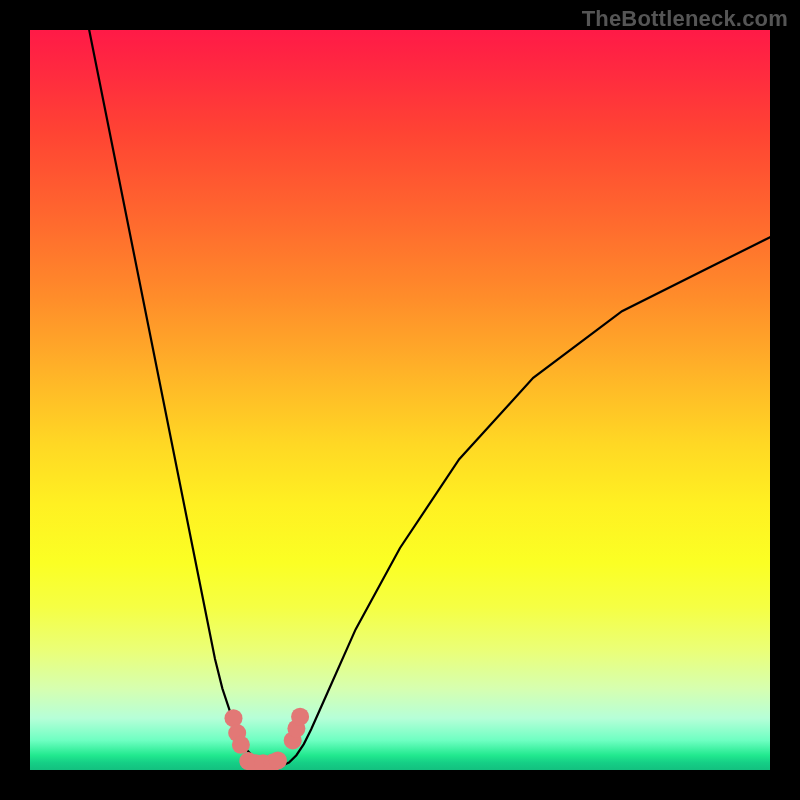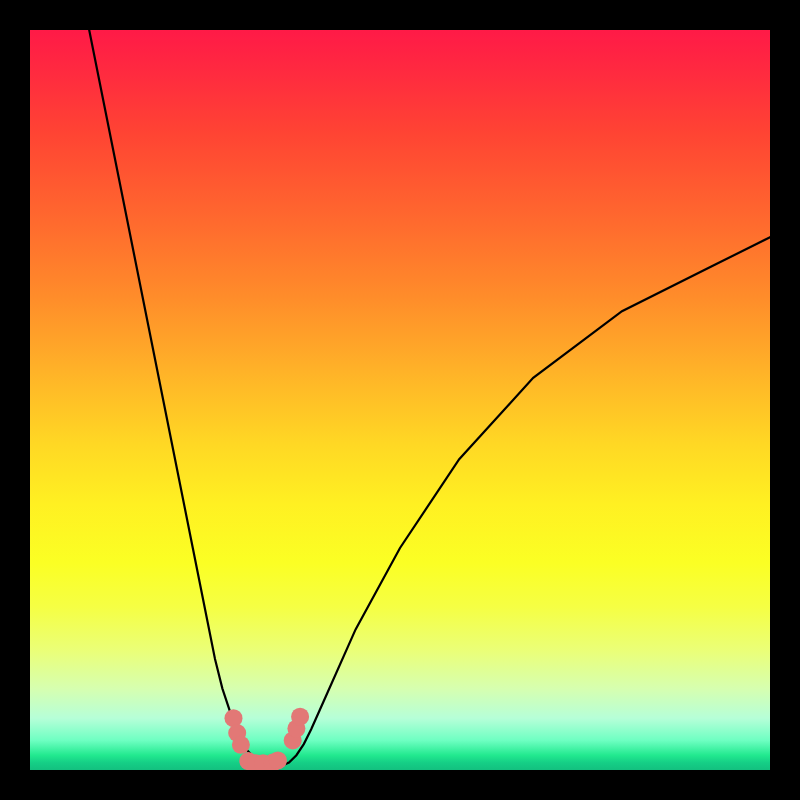--- a/index.html
+++ b/index.html
@@ -57,20 +57,21 @@
     position: absolute;
     inset: 0;
     width: 740px;
     height: 740px;
   }
 </style>
 </head>
 <body>
 
 <div class="frame">
+  <div class="watermark">TheBottleneck.com</div>
 
   <div class="plot-area">
     <div class="gradient"></div>
     <svg class="curve" viewBox="0 0 740 740" preserveAspectRatio="none">
       <path fill="none" stroke="#000" stroke-width="2.2" stroke-linecap="round" d="M59.20 0.00 L74.00 74.00 L88.80 148.00 L103.60 222.00 L118.40 296.00 L133.20 370.00 L148.00 444.00 L162.80 518.00 L177.60 592.00 L185.00 629.00 L192.40 658.60 L199.80 680.80 L207.20 703.00 L214.60 717.80 L222.00 725.20 L229.40 732.60 L236.80 736.30 L244.20 736.30"></path>
       <path fill="none" stroke="#000" stroke-width="2.2" stroke-linecap="round" d="M244.20 736.30 L251.60 735.56 L259.00 732.60 L266.40 725.20 L273.80 714.10 L281.20 699.30 L296.00 666.00 L325.60 599.40 L370.00 518.00 L429.20 429.20 L503.20 347.80 L592.00 281.20 L680.80 236.80 L740.00 207.20"></path>
       <g id="dip-markers">
           <circle cx="203.50" cy="688.20" r="9" fill="#e27876"></circle>
           <circle cx="207.20" cy="703.00" r="9" fill="#e27876"></circle>
           <circle cx="210.90" cy="714.84" r="9" fill="#e27876"></circle>

